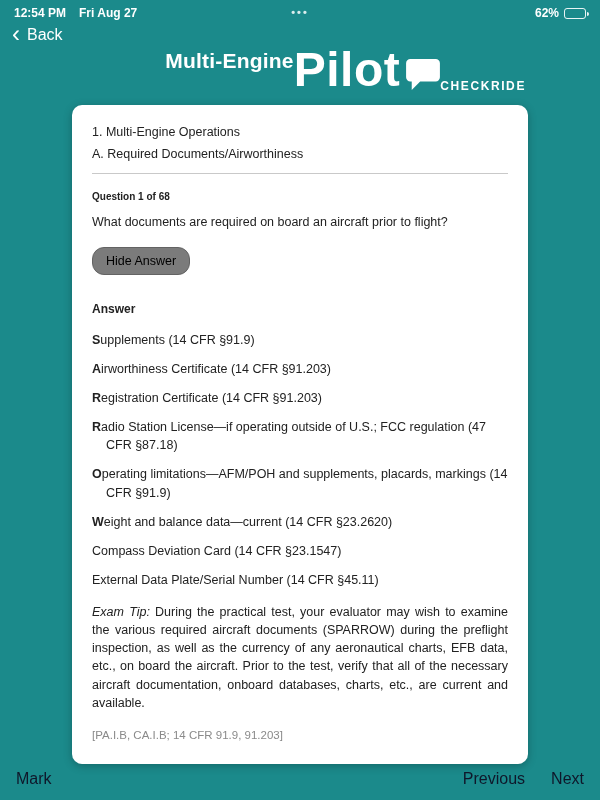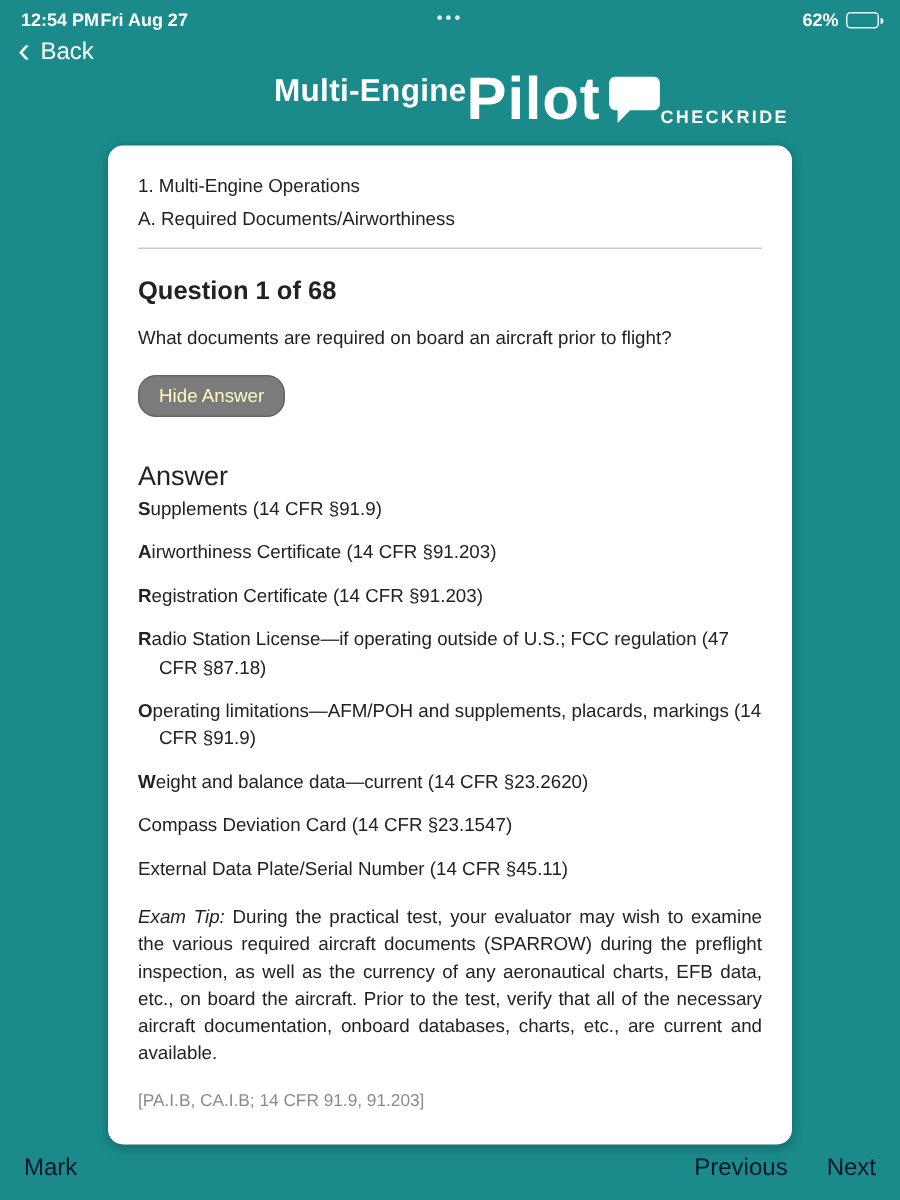--- a/index.html
+++ b/index.html
@@ -11,21 +11,21 @@
     overflow: hidden;
     color: #fff;
   }
 
   
   .status-bar {
     display: flex; align-items: center; justify-content: space-between;
     padding: 6px 14px 2px 14px;
     font-size: 12px; font-weight: 600; color: #fff;
   }
-  .status-left { display: flex; gap: 1px; }
+  .status-left { display: flex; gap: 13px; }
   .status-center { position: absolute; left: 50%; transform: translateX(-50%); top: 6px;
     font-size: 11px; letter-spacing: 2px; color: rgba(255,255,255,0.85); }
   .status-right { display: flex; align-items: center; gap: 5px; }
   .battery {
     width: 22px; height: 11px; border: 1px solid rgba(255,255,255,0.9);
     border-radius: 3px; position: relative; padding: 1px;
   }
   .battery-fill { height: 100%; width: 62%; background: #fff; border-radius: 1px; }
   .battery::after {
     content: ""; position: absolute; right: -4px; top: 3px;
@@ -40,46 +40,46 @@
     color: #fff; font-size: 16px; cursor: pointer; background: none; border: none;
     font-family: "Liberation Sans", sans-serif;
   }
   .back-chevron { font-size: 24px; line-height: 16px; font-weight: 400; transform: translateY(-1px); }
 
   
   .logo-wrap { display: flex; justify-content: flex-end; padding-right: 74px; margin-top: 2px; }
   .logo { display: flex; flex-direction: row; align-items: flex-start; }
   .logo-line1 { font-size: 21px; font-weight: bold; letter-spacing: 0.2px; }
   .logo-line2-row { display: flex; align-items: flex-end; gap: 6px; margin-top: -2px; }
-  .logo-line2 { font-size: 40px; font-weight: bold; line-height: 0.95; letter-spacing: 0.5px; }
+  .logo-line2 { font-size: 48px; font-weight: bold; line-height: 0.95; letter-spacing: 0.5px; }
   .bubble-icon { width: 34px; height: 31px; margin-bottom: 3px; }
   .logo-line3 { font-size: 12px; font-weight: bold; letter-spacing: 1.6px; align-self: flex-end; margin-top: 1px; }
 
   
   .card {
     width: 456px; margin: 12px auto 0 auto;
     background: #fff; color: #222;
     border-radius: 10px;
     padding: 18px 20px 20px 20px;
     box-shadow: 0 2px 8px rgba(0,0,0,0.25);
     font-size: 12.5px; line-height: 1.45;
   }
   .chapter-line { margin-bottom: 4px; }
   .section-line { margin-bottom: 10px; }
   .divider { border: none; border-top: 1px solid #c9c9c9; margin: 4px 0 16px 0; }
-  .question-header { font-size: 17px; font-weight: bold; margin-bottom: 9px; }
+  .question-header { font-size: 10px; font-weight: bold; margin-bottom: 9px; }
   .question-text { margin-bottom: 16px; }
   .hide-answer-button {
-    background: #7b7b7b; color: #fef9c3;
+    background: #7b7b7b; color: #000000;
     border: 1px solid #636363; border-radius: 12px;
     font-size: 12.5px; font-family: "Liberation Sans", sans-serif;
     padding: 6px 13px; cursor: pointer;
     margin-bottom: 26px;
   }
-  .answer-header { font-size: 18px; font-weight: normal; }
+  .answer-header { font-size: 12px; font-weight: bold; margin-bottom: 12px; }
   .answer-item { margin-bottom: 11px; padding-left: 14px; text-indent: -14px; }
   .exam-tip { margin-top: 14px; text-align: justify; }
   .exam-tip-label { font-style: italic; }
   .reference-text { margin-top: 15px; color: #8a8a8a; font-size: 11.5px; }
 
   
   .bottom-bar {
     position: absolute; bottom: 12px; left: 0; right: 0;
     display: flex; align-items: center; justify-content: space-between;
     padding: 0 16px;

